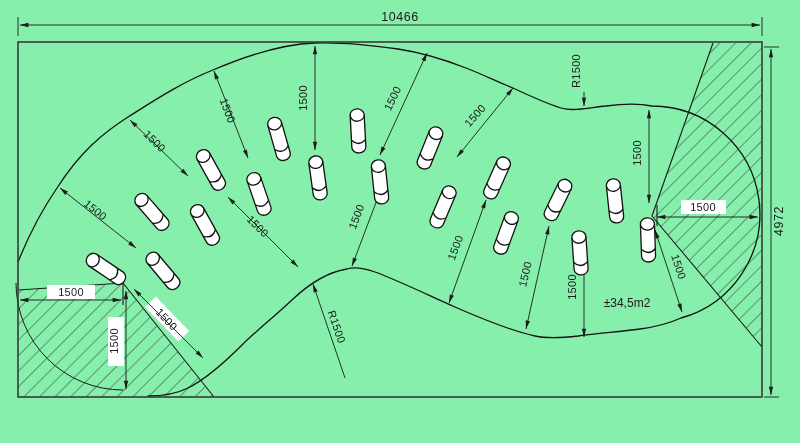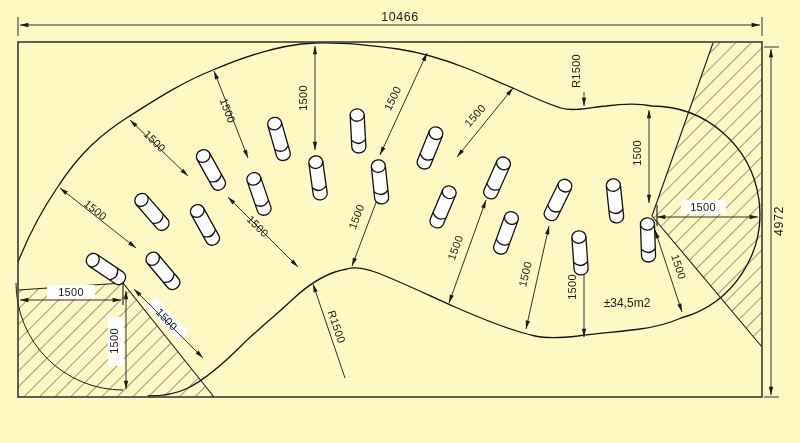--- a/index.html
+++ b/index.html
@@ -1,16 +1,16 @@
 <!DOCTYPE html>
 <html><head>
 <meta charset="utf-8">
 <style>
   html,body{margin:0;padding:0;background:#ffffff;}
-  .stage{width:800px;height:443px;position:relative;background:#fef9c3;overflow:hidden;}
+  .stage{width:800px;height:443px;position:relative;background:#86efac;overflow:hidden;}
   svg{display:block;font-family:"Liberation Sans",sans-serif;}
   .dim line, .dim path{stroke:#1b1b1b;stroke-width:0.9;fill:none;}
   .dim text{fill:#1b1b1b;font-size:11px;letter-spacing:0.3px;}
   .bigdim text{fill:#1b1b1b;font-size:12.5px;letter-spacing:0.5px;}
   .callout text{fill:#1b1b1b;font-size:11px;letter-spacing:0.3px;}
   .edge{stroke:#1b1b1b;stroke-width:1.1;fill:none;}
   .blob{stroke:#141414;stroke-width:1.3;fill:none;stroke-linecap:round;}
   .frame{stroke:#3a3a3a;stroke-width:1.6;fill:none;}
   .post{stroke:#111;stroke-width:1.3;fill:#fff;}
   .arc{stroke:#1b1b1b;stroke-width:1.0;fill:none;}

